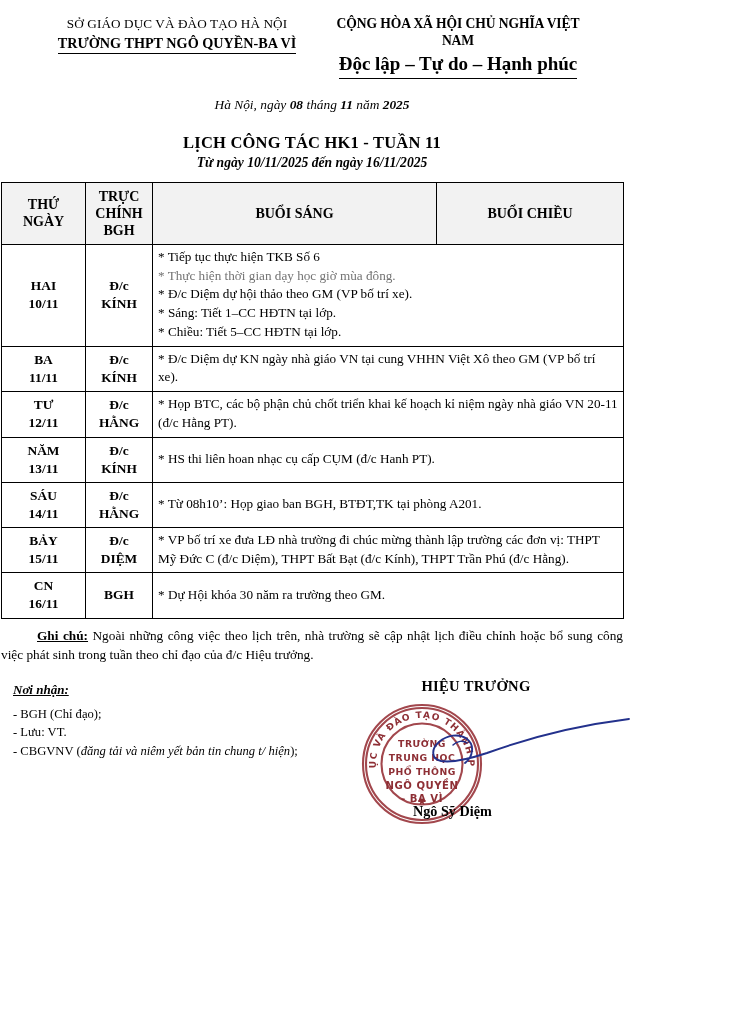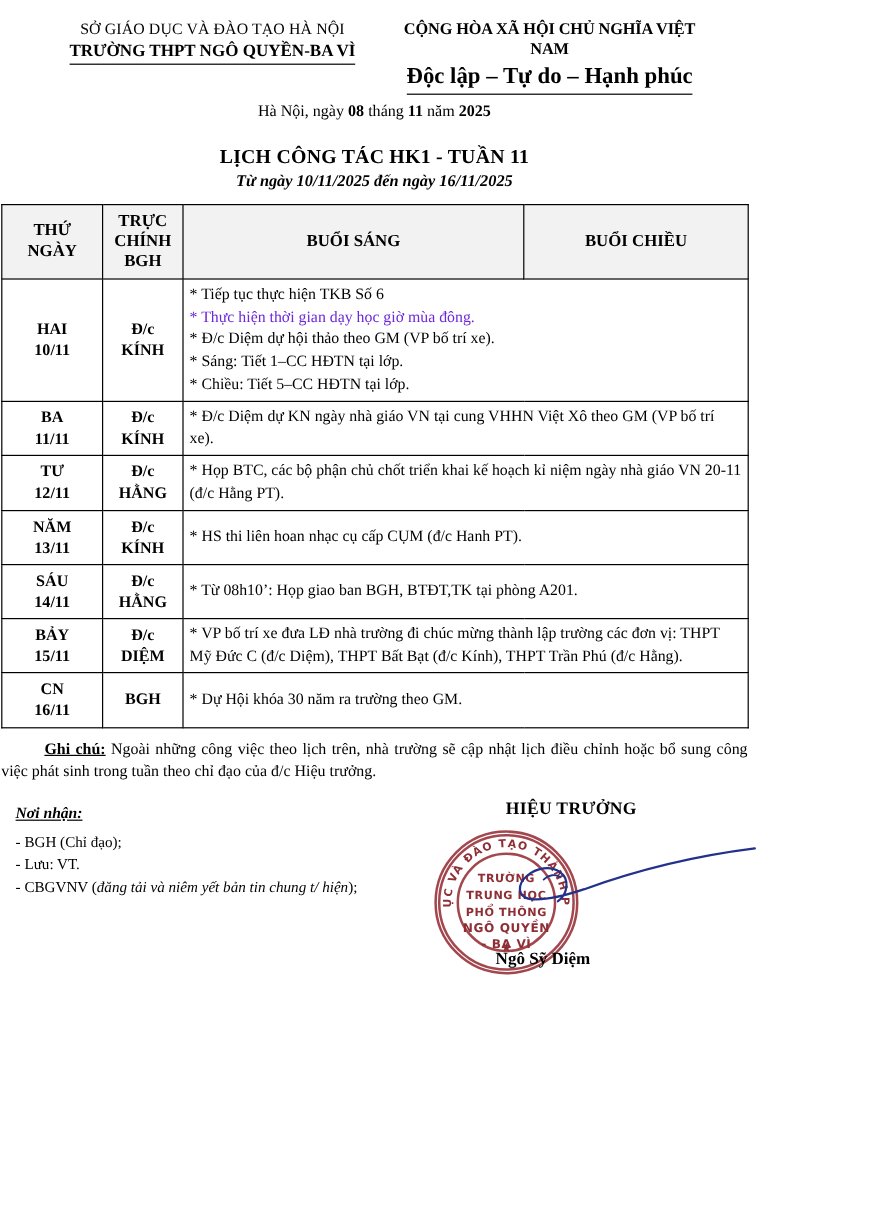--- a/index.html
+++ b/index.html
@@ -58,23 +58,24 @@
     line-height: 1.25;
     letter-spacing: -0.1px;
   }
   .mast-right .r2 {
     font-size: 19px;
     font-weight: bold;
     line-height: 1.3;
     margin-top: 2px;
   }
   .datestamp {
-    margin-top: 6px;
+    margin-top: 18px;
     text-align: center;
     font-size: 13.4px;
+    font-style: italic;
   }
   .datestamp b { font-weight: bold; }
 
   
   .title-block {
     margin-top: 20px;
     text-align: center;
   }
   .doc-title {
     font-size: 16.5px;
@@ -269,21 +270,21 @@
             <td class="day-cell">
               <div>HAI</div>
               <div>10/11</div>
             </td>
             <td class="duty-cell">
               <div>Đ/c</div>
               <div>KÍNH</div>
             </td>
             <td class="content-cell" colspan="2">
               <span class="ln" style="color: #000000;">* Tiếp tục thực hiện TKB Số 6</span>
-              <span class="ln" style="color: #6d28d9;">* Thực hiện thời gian dạy học giờ mùa đông.</span>
+              <span class="ln" style="color: #737373;">* Thực hiện thời gian dạy học giờ mùa đông.</span>
               <span class="ln">* Đ/c Diệm dự hội thảo theo GM (VP bố trí xe).</span>
               <span class="ln"><span>* </span><span class="lbl">Sáng:</span><span> Tiết 1–CC HĐTN tại lớp.</span></span>
               <span class="ln"><span>* </span><span class="lbl">Chiều:</span><span> Tiết 5–CC HĐTN tại lớp.</span></span>
             </td>
           </tr>
           <tr>
             <td class="day-cell">
               <div>BA</div>
               <div>11/11</div>
             </td>

